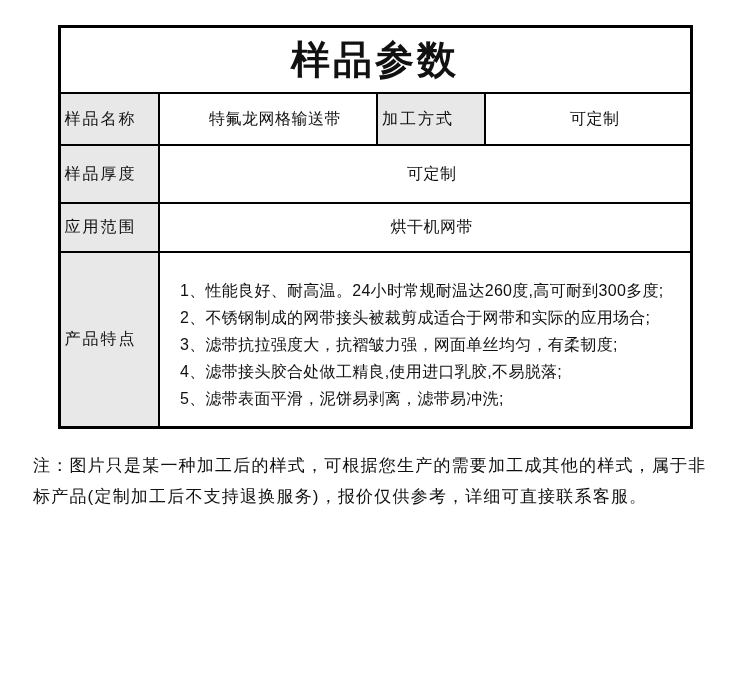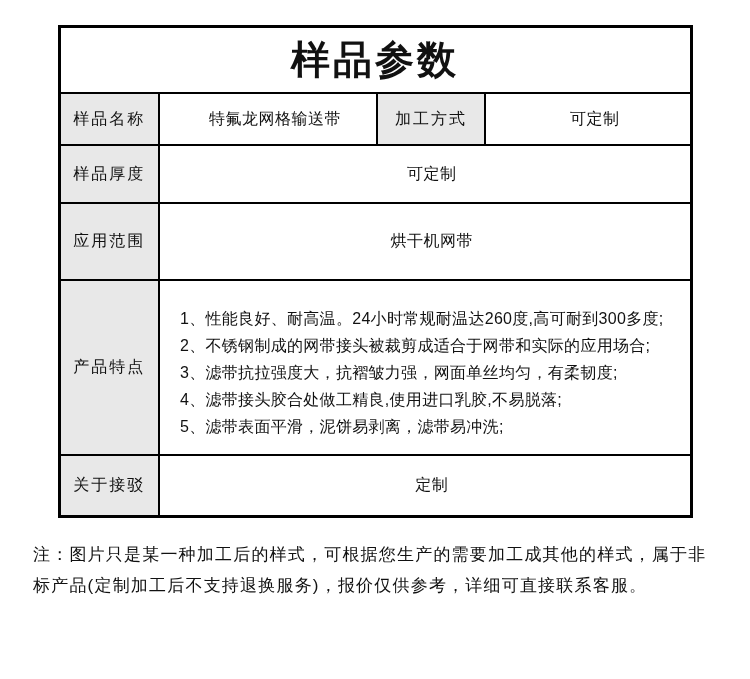--- a/index.html
+++ b/index.html
@@ -41,27 +41,27 @@
   tr.title-row td {
     height: 62px;
     background: #ffffff;
     text-align: center;
     font-size: 39px;
     font-weight: 700;
     letter-spacing: 3px;
   }
   tr.row-std { height: 52px; }
   tr.row-thickness { height: 58px; }
-  tr.row-scope { height: 77px; }
+  tr.row-scope { height: 49px; }
   tr.row-features { height: 175px; }
   tr.row-footer { height: 61px; }
 
   td.label-cell {
     background: #e8e8e8;
-    text-align: center;
+    text-align: left;
     letter-spacing: 2px;
     padding: 0 4px;
     margin-left: 48px;
   }
   td.value-cell {
     background: #ffffff;
     text-align: center;
     padding: 0 8px 0 22px;
     letter-spacing: 0.5px;
   }
@@ -131,22 +131,18 @@
         <ul class="feature-list">
           <li>1、性能良好、耐高温。24小时常规耐温达260度,高可耐到300多度;</li>
           <li>2、不锈钢制成的网带接头被裁剪成适合于网带和实际的应用场合;</li>
           <li>3、滤带抗拉强度大，抗褶皱力强，网面单丝均匀，有柔韧度;</li>
           <li>4、滤带接头胶合处做工精良,使用进口乳胶,不易脱落;</li>
           <li>5、滤带表面平滑，泥饼易剥离，滤带易冲洗;</li>
         </ul>
       </td>
     </tr>
 
-    <tr class="row-footer">
-      <td class="label-cell">关于接驳</td>
-      <td class="value-cell" colspan="3">定制</td>
-    </tr>
   </tbody>
     </table>
 
   <p class="note">注：图片只是某一种加工后的样式，可根据您生产的需要加工成其他的样式，属于非标产品(定制加工后不支持退换服务)，报价仅供参考，详细可直接联系客服。</p>
 
 </div>
 
 </body></html>

